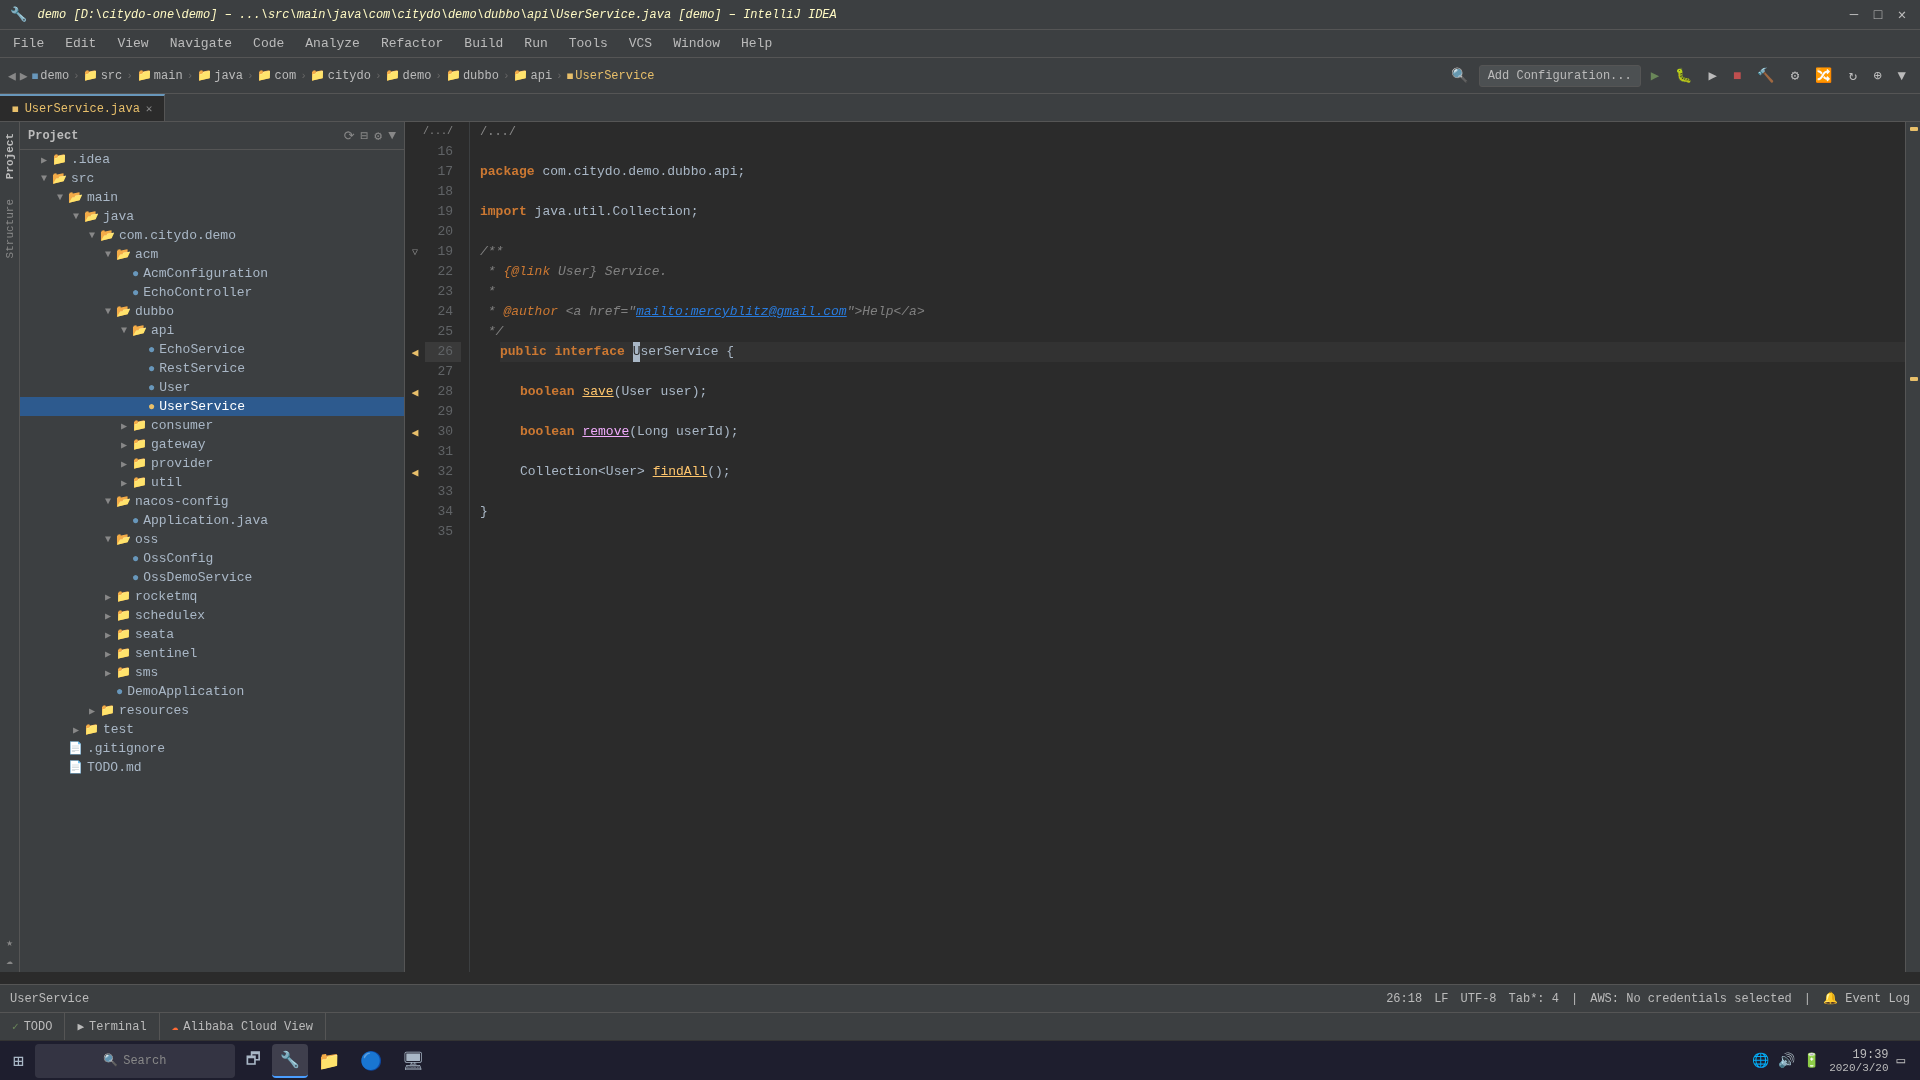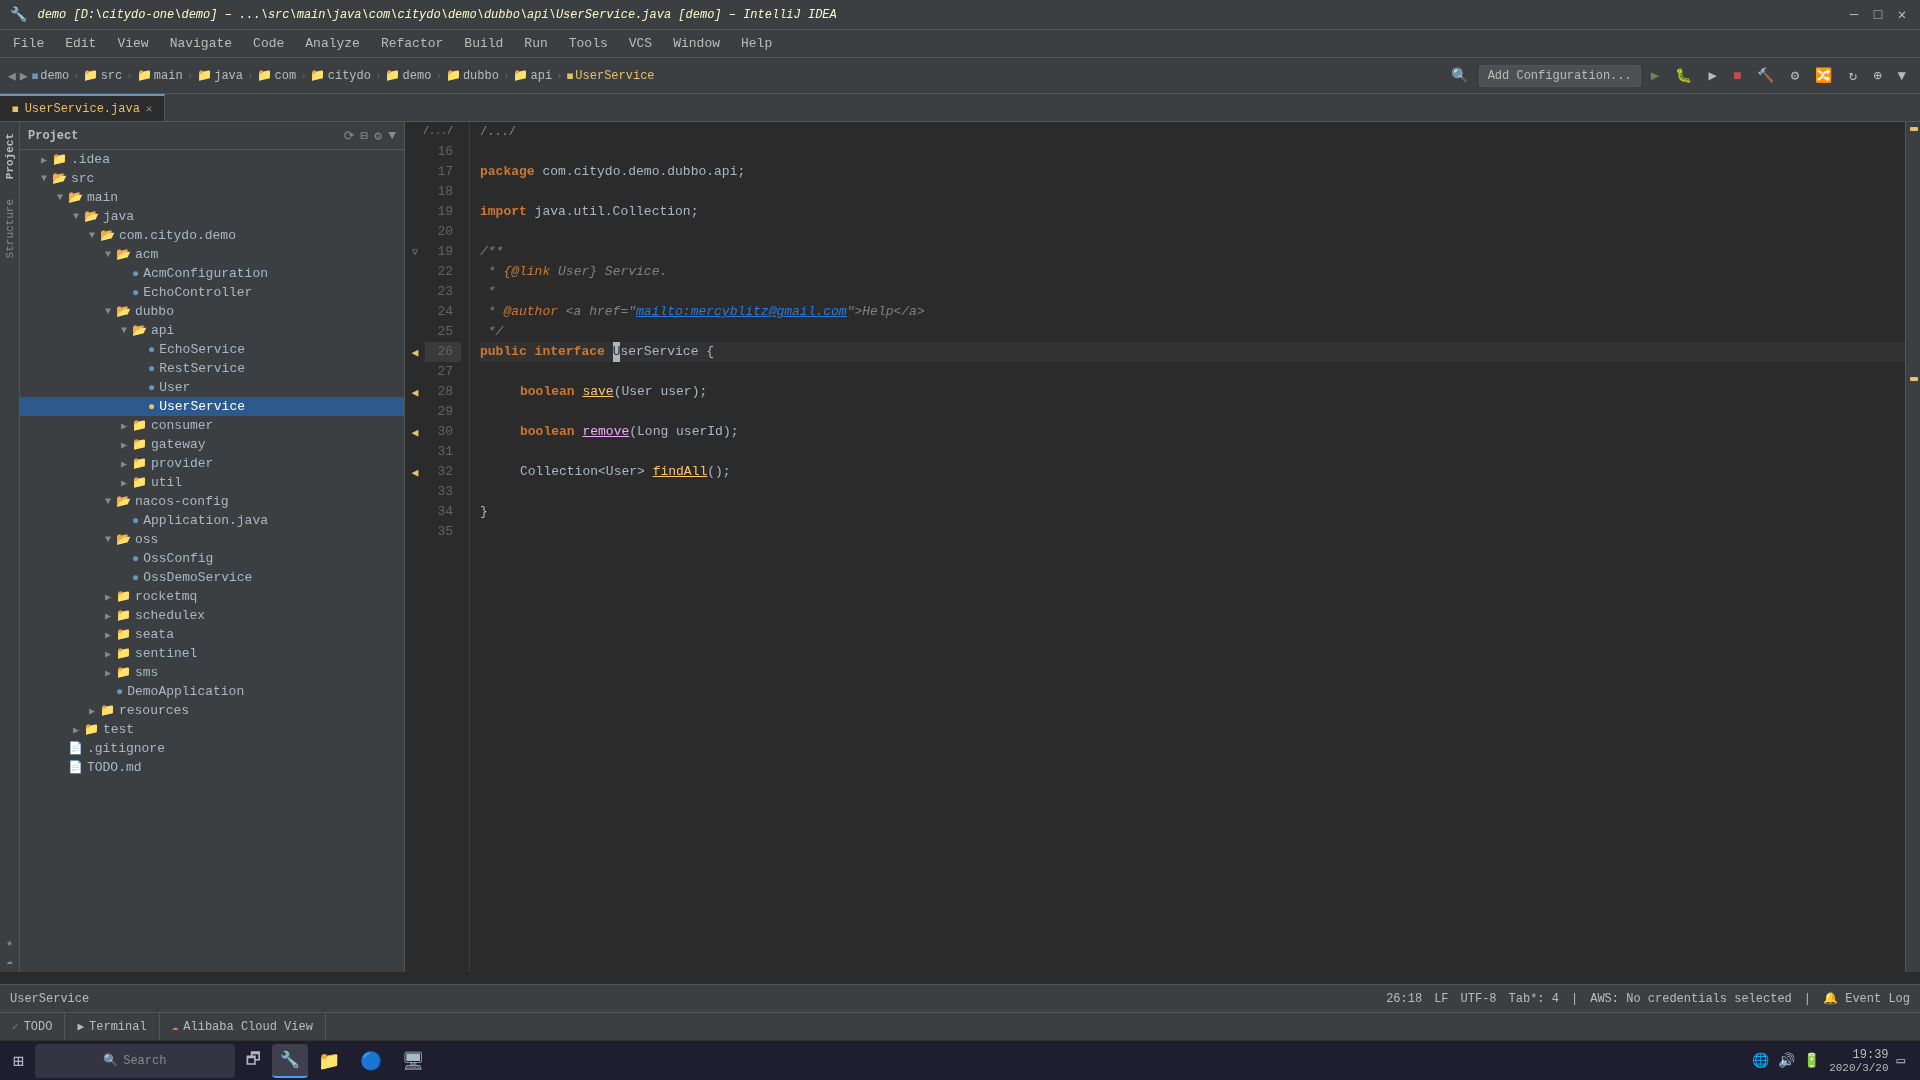--- a/index.html
+++ b/index.html
@@ -126,21 +126,21 @@
       border-right: 1px solid #3c3f41;
     }
     .line-num { height: 20px; display: flex; align-items: center; justify-content: flex-end; padding-right: 8px; }
     #code-lines {
       flex: 1;
       padding-left: 10px;
       font-size: 13px;
       line-height: 20px;
     }
     .code-line { height: 20px; display: flex; align-items: center; white-space: pre; }
-    .code-line.current-line { background: #323232; }
+    .code-line.current-line { background: #323232; margin-left: 20px; }
     
     
     .kw { color: #cc7832; font-weight: bold; }
     .cmt { color: #808080; font-style: italic; }
     .bottom-tab {
       display: flex;
       align-items: center;
       padding: 0 12px;
       gap: 5px;
       font-size: 12px;

